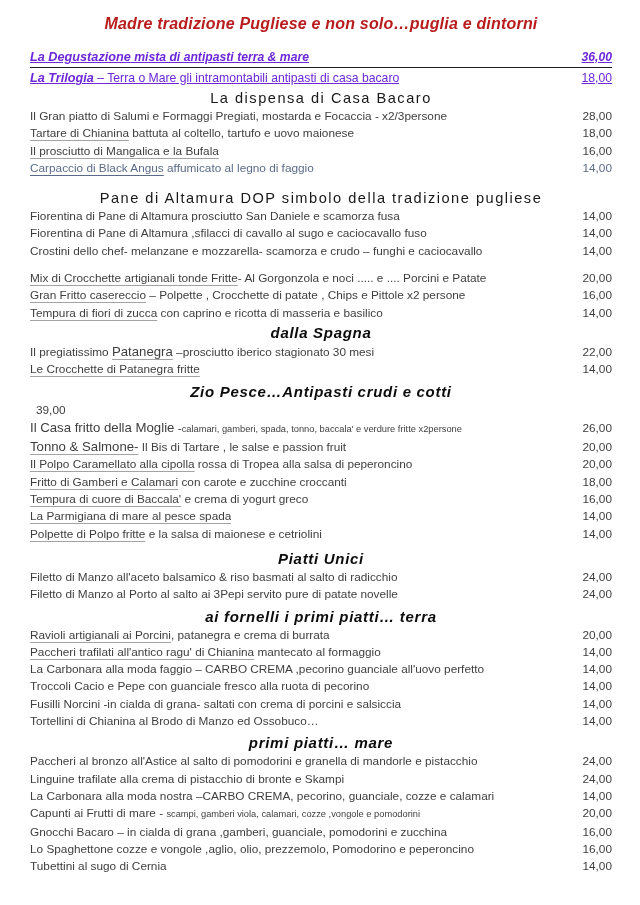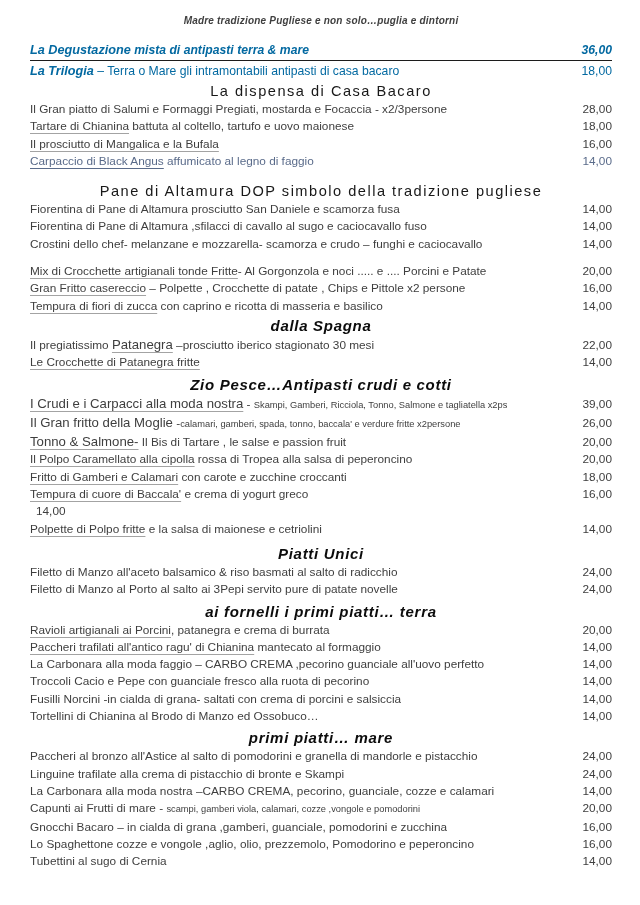--- a/index.html
+++ b/index.html
@@ -1,28 +1,28 @@
 <!DOCTYPE html>
 <html style="--text: #3e3e3e; --accent: #5a6b8a; --divider: #1c1c1c;"><head>
 <meta charset="utf-8">
 <style>
   html,body{margin:0;padding:0;width:640px;height:905px;background:#ffffff;overflow:hidden;}
   body{font-family:"Liberation Sans","DejaVu Sans",sans-serif;-webkit-font-smoothing:antialiased;}
   .menu{padding:13px 28px 0 30px;color:var(--text,#3e3e3e);}
 
-  .page-title{text-align:center;font-weight:700;font-style:italic;font-size:10px;
-    letter-spacing:0.2px;color:#404040;margin:2px 0 15px 0;}
+  .page-title{text-align:center;font-weight:700;font-style:italic;font-size:16px;
+    letter-spacing:0.2px;color:#b91c1c;margin:2px 0 15px 0;}
 
   .row{display:flex;justify-content:space-between;align-items:baseline;
     font-size:11.8px;line-height:17.3px;color:var(--text,#3e3e3e);white-space:nowrap;}
   .row .name{overflow:hidden;}
   .row .price{margin-left:6px;flex:none;}
 
   
-  .feat{font-size:12.2px;line-height:18px;color:#0369a1;}
+  .feat{font-size:12.2px;line-height:18px;color:#6d28d9;text-decoration:underline;}
   .feat.deg{font-weight:700;font-style:italic;}
   .feat.deg .lead{font-size:12.7px;}
   .feat.tri .lead{font-weight:700;font-style:italic;font-size:12.7px;}
   .feat.tri .rest{font-weight:400;}
   .divider{border-bottom:1.5px solid var(--divider,#1c1c1c);padding-bottom:1px;margin-bottom:1px;}
 
   
   .header{text-align:center;}
   .header.plain{font-size:14.6px;font-weight:400;letter-spacing:1.5px;color:#181818;margin:3px 0 2px;}
   .header.bi{font-size:15px;font-weight:700;font-style:italic;letter-spacing:0.7px;color:#0c0c0c;margin:4px 0 2px;text-align:center;}
@@ -110,44 +110,44 @@
           <span class="price">22,00</span>
         </div>
         <div class="row">
           <span class="name"><span class="u">Le Crocchette di Patanegra fritte</span></span>
           <span class="price">14,00</span>
         </div>
       </section>
       <section class="menu-section">
         <div class="header bi hu"><span class="htxt">Zio Pesce…Antipasti crudi e cotti</span></div>
         <div class="row">
-          <span class="name"><span class="u big">I Crudi e i Carpacci alla moda nostra</span><span> - </span><span class="small">Skampi, Gamberi, Ricciola, Tonno, Salmone e tagliatella x2ps</span></span>
           <span class="price">39,00</span>
         </div>
         <div class="row">
-          <span class="name"><span class="big">Il Gran fritto della Moglie</span><span> -</span><span class="small">calamari, gamberi, spada, tonno, baccala' e verdure fritte  x2persone</span></span>
+          <span class="name"><span class="big">Il Casa fritto della Moglie</span><span> -</span><span class="small">calamari, gamberi, spada, tonno, baccala' e verdure fritte  x2persone</span></span>
           <span class="price">26,00</span>
         </div>
         <div class="row">
           <span class="name"><span class="u big">Tonno &amp; Salmone-</span><span>  Il Bis di Tartare , le salse e passion fruit</span></span>
           <span class="price">20,00</span>
         </div>
         <div class="row">
           <span class="name"><span class="u">Il Polpo Caramellato alla cipolla</span><span> rossa di Tropea alla salsa di peperoncino</span></span>
           <span class="price">20,00</span>
         </div>
         <div class="row">
           <span class="name"><span class="u">Fritto di Gamberi e Calamari</span><span> con carote e zucchine croccanti</span></span>
           <span class="price">18,00</span>
         </div>
         <div class="row">
           <span class="name"><span class="u">Tempura di cuore di Baccala'</span><span> e crema di yogurt greco</span></span>
           <span class="price">16,00</span>
         </div>
         <div class="row">
+          <span class="name"><span class="u">La Parmigiana di mare al pesce spada</span></span>
           <span class="price">14,00</span>
         </div>
         <div class="row">
           <span class="name"><span class="u">Polpette di Polpo fritte</span><span> e la salsa di maionese e cetriolini</span></span>
           <span class="price">14,00</span>
         </div>
       </section>
       <section class="menu-section">
         <div class="header bi hu"><span class="htxt">Piatti Unici</span></div>
         <div class="row">

